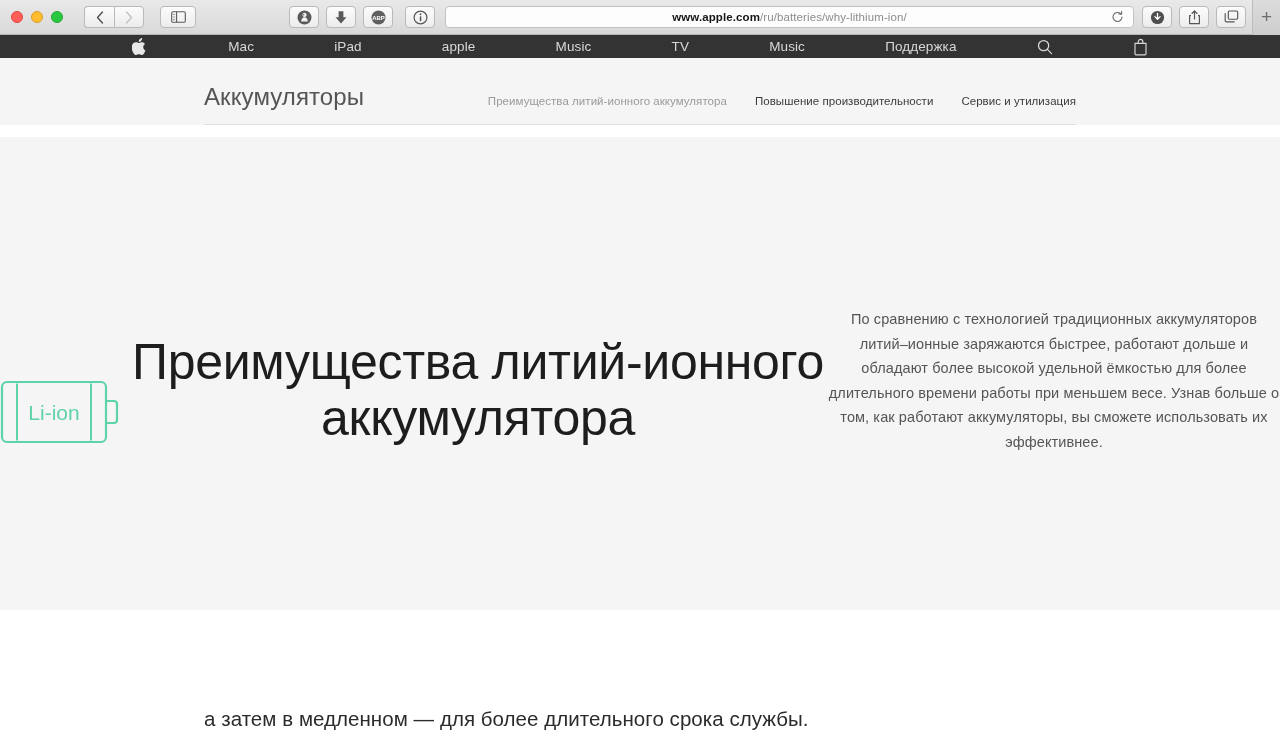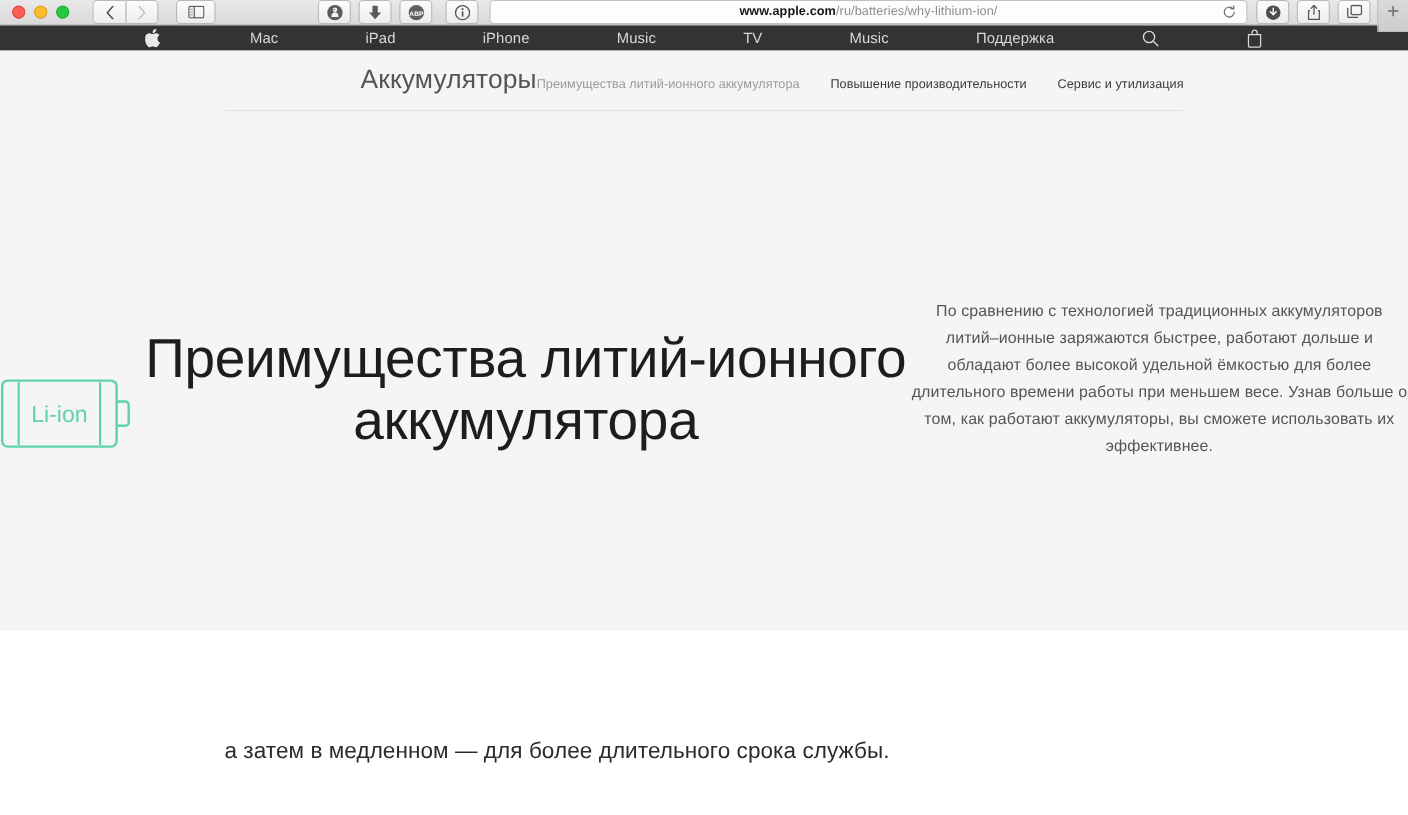--- a/index.html
+++ b/index.html
@@ -8,21 +8,21 @@
     height: 741px;
     overflow: hidden;
     font-family: "Liberation Sans", sans-serif;
     background: #ffffff;
   }
 
   
   .browser-toolbar {
     position: relative;
     width: 1280px;
-    height: 23px;
+    height: 35px;
     background: linear-gradient(to bottom, #e9e9e9 0%, #d9d9d9 100%);
     border-bottom: 1px solid #b4b4b4;
     display: flex;
     align-items: center;
   }
 
   .traffic-lights {
     display: flex;
     align-items: center;
     gap: 8px;
@@ -141,24 +141,24 @@
   .gn-apple { color: #e8e8e8; font-size: 17px; line-height: 1; }
 
   
   .local-nav {
     width: 1280px;
     background: #f5f5f5;
     padding-top: 13px;
   }
   .ln-inner {
     width: 872px;
-    margin: 0 auto;
+    margin: 12px auto;
     display: flex;
     align-items: baseline;
-    justify-content: flex-end;
+    justify-content: space-between;
     padding-bottom: 13px;
     border-bottom: 1px solid #e0e0e0;
   }
   .ln-title {
     font-size: 24px;
     font-weight: 300;
     color: #555555;
     letter-spacing: 0.1px;
   }
   .ln-links { display: flex; align-items: baseline; gap: 28px; }
@@ -324,21 +324,21 @@
 <div class="global-nav">
   <div class="gn-inner">
     <span class="gn-item gn-apple">
       <svg width="16" height="19" viewBox="0 0 16 19">
         <path d="M11.2 10.1 c0-2.1 1.7-3.1 1.8-3.2 -1-1.45-2.55-1.65-3.1-1.67 -1.32-0.13-2.57 0.77-3.24 0.77 -0.67 0-1.7-0.75-2.79-0.73 -1.44 0.02-2.76 0.83-3.5 2.11 -1.49 2.59-0.38 6.42 1.07 8.52 0.71 1.03 1.56 2.18 2.67 2.14 1.07-0.04 1.48-0.69 2.78-0.69 1.3 0 1.66 0.69 2.79 0.67 1.15-0.02 1.88-1.05 2.58-2.08 0.81-1.19 1.15-2.35 1.17-2.41 -0.03-0.01-2.24-0.86-2.26-3.41z" fill="#e8e8e8"></path>
         <path d="M9.25 3.75 c0.59-0.71 0.99-1.7 0.88-2.69 -0.85 0.035-1.88 0.57-2.49 1.28 -0.55 0.63-1.03 1.64-0.9 2.6 0.95 0.075 1.92-0.48 2.51-1.19z" fill="#e8e8e8"></path>
       </svg>
     </span>
     <span class="gn-item">Mac</span>
     <span class="gn-item">iPad</span>
-    <span class="gn-item">iPhone</span>
+    <span class="gn-item">apple</span>
     <span class="gn-item">Music</span>
     <span class="gn-item">TV</span>
     <span class="gn-item">Music</span>
     <span class="gn-item">Поддержка</span>
     <span class="gn-item">
       <svg width="16" height="16" viewBox="0 0 16 16">
         <circle cx="6.6" cy="6.6" r="5.1" fill="none" stroke="#d8d8d8" stroke-width="1.25"></circle>
         <line x1="10.4" y1="10.4" x2="14.6" y2="14.6" stroke="#d8d8d8" stroke-width="1.25" stroke-linecap="round"></line>
       </svg>
     </span>

